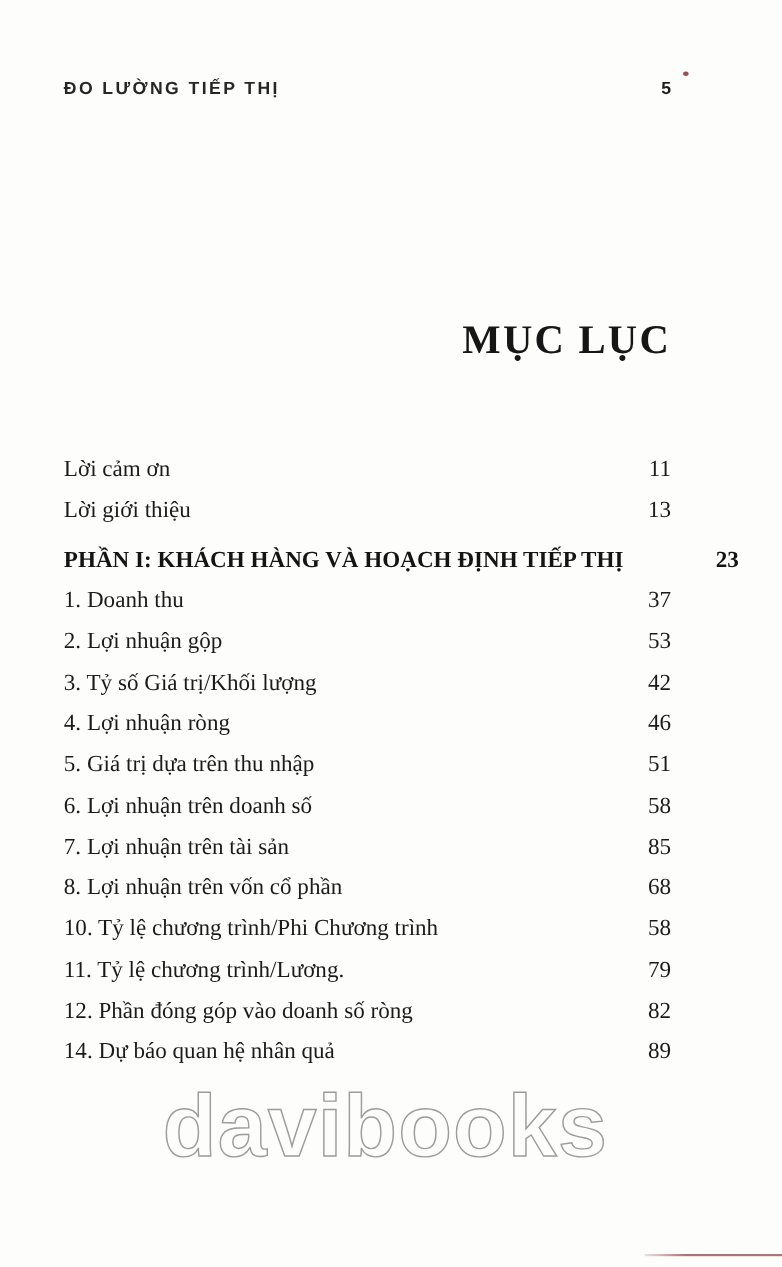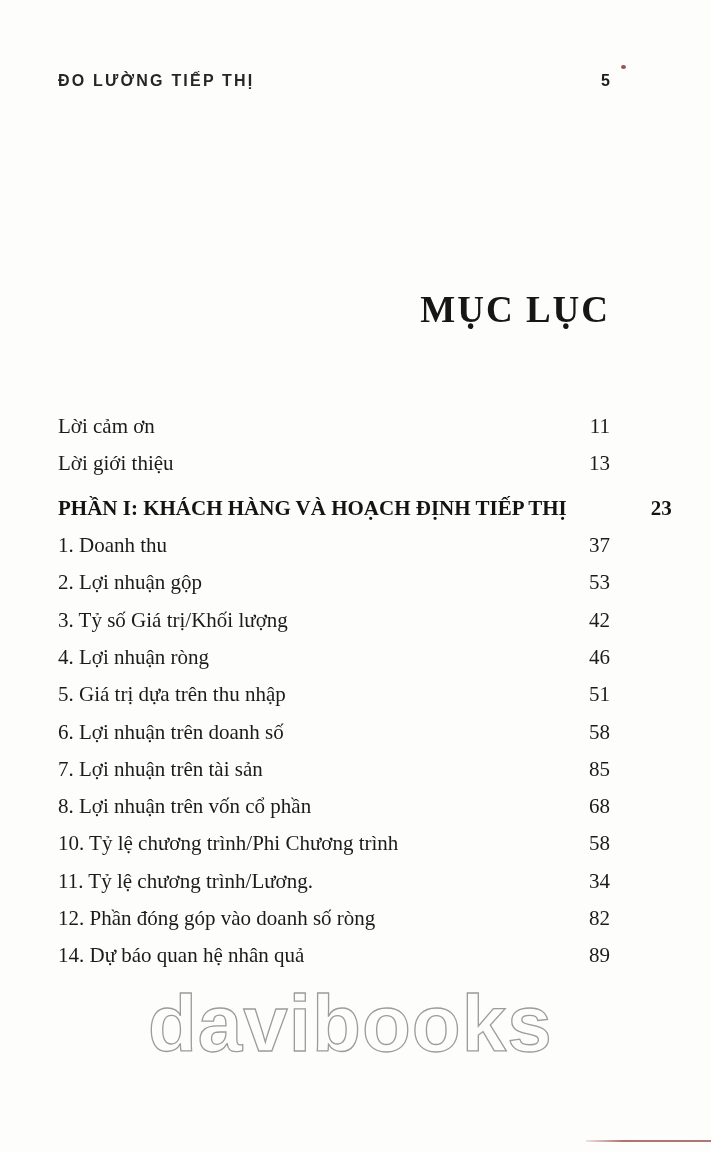--- a/index.html
+++ b/index.html
@@ -126,21 +126,21 @@
     <div class="row">
       <span class="label">8. Lợi nhuận trên vốn cổ phần</span>
       <span class="pagenum">68</span>
     </div>
     <div class="row">
       <span class="label">10. Tỷ lệ chương trình/Phi Chương trình</span>
       <span class="pagenum">58</span>
     </div>
     <div class="row">
       <span class="label">11. Tỷ lệ chương trình/Lương.</span>
-      <span class="pagenum">34</span>
+      <span class="pagenum">79</span>
     </div>
     <div class="row">
       <span class="label">12. Phần đóng góp vào doanh số ròng</span>
       <span class="pagenum">82</span>
     </div>
     <div class="row">
       <span class="label">14. Dự báo quan hệ nhân quả</span>
       <span class="pagenum">89</span>
     </div>
   </div>

